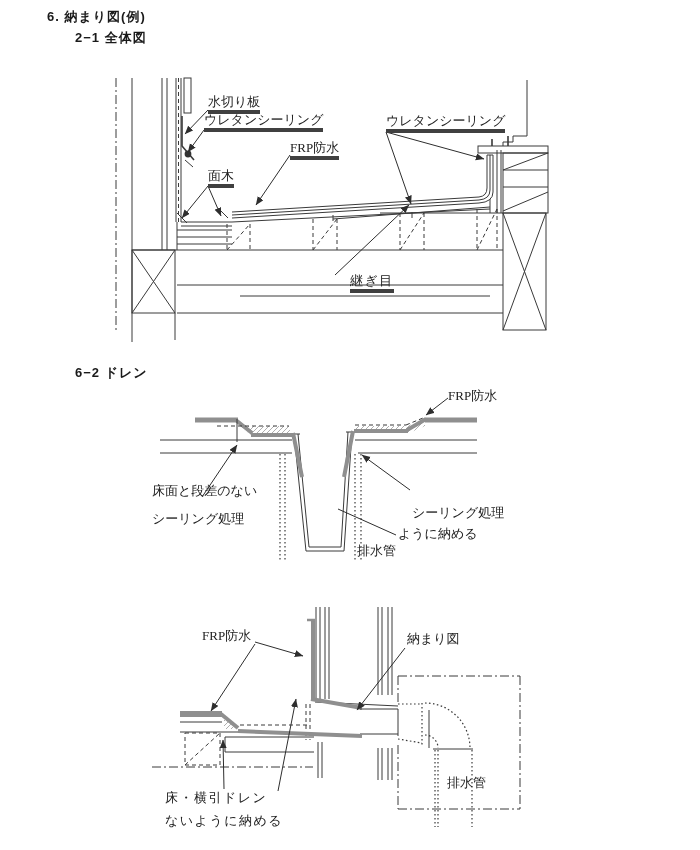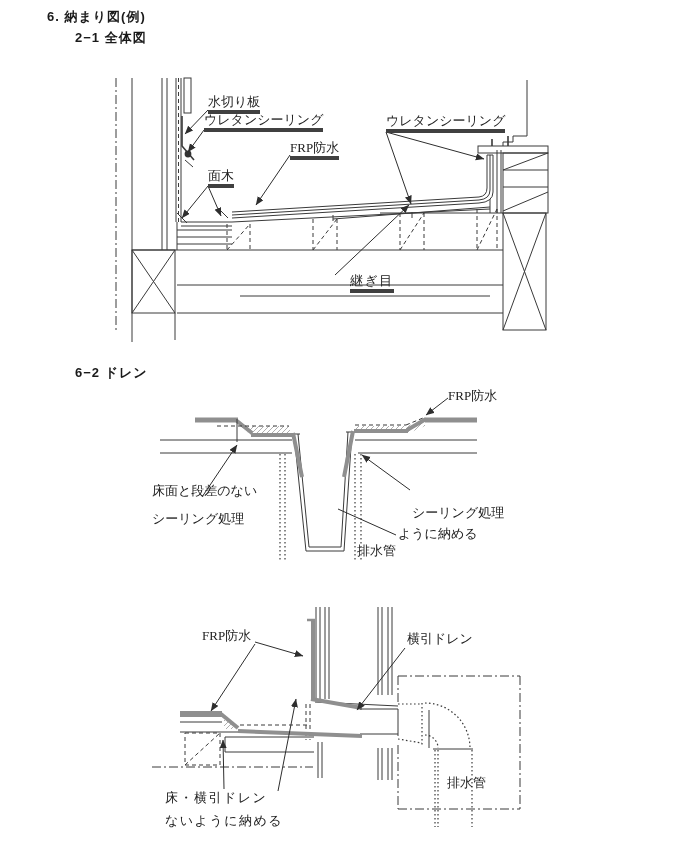--- a/index.html
+++ b/index.html
@@ -221,18 +221,18 @@
     <g>
       <path class="ldr" marker-end="url(#a3)" d="M115,42 L163,56"></path>
       <path class="ldr" marker-end="url(#a3)" d="M115,44 L71,111"></path>
       <path class="ldr" marker-end="url(#a3)" d="M265,48 L217,110"></path>
       <path class="ldr" marker-end="url(#a3)" d="M84,189 L83,140"></path>
       <path class="ldr" marker-end="url(#a3)" d="M138,191 L156,99"></path>
     </g>
   </svg>
 
   <div class="lbl" style="left:202px;top:629px">FRP防水</div>
-  <div class="lbl" style="left:407px;top:632px">横引ドレン</div>
+  <div class="lbl" style="left:407px;top:632px">納まり図</div>
   <div class="lbl" style="left:447px;top:776px">排水管</div>
   <div class="lbl sp" style="left:165px;top:791px">床・横引ドレン</div>
   <div class="lbl sp" style="left:165px;top:814px">ないように納める</div>
 
 </div>
 
 </body></html>

